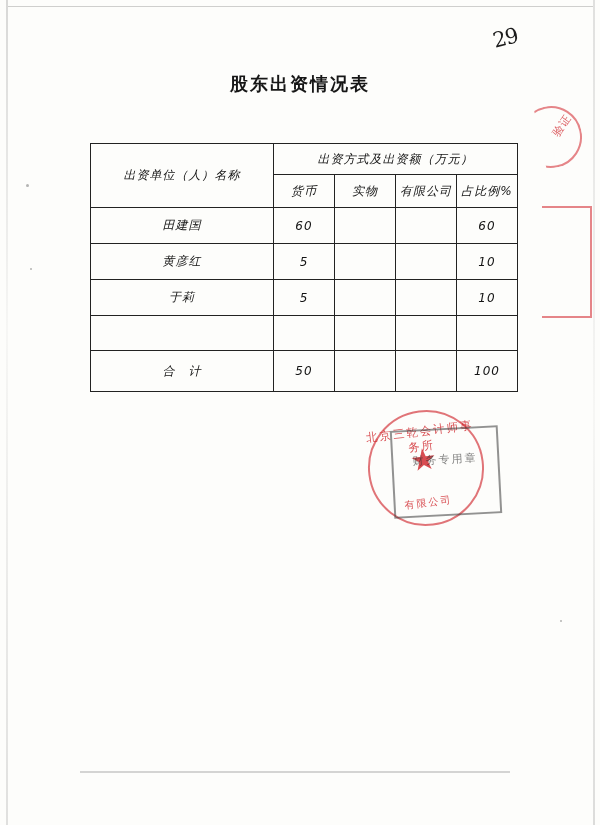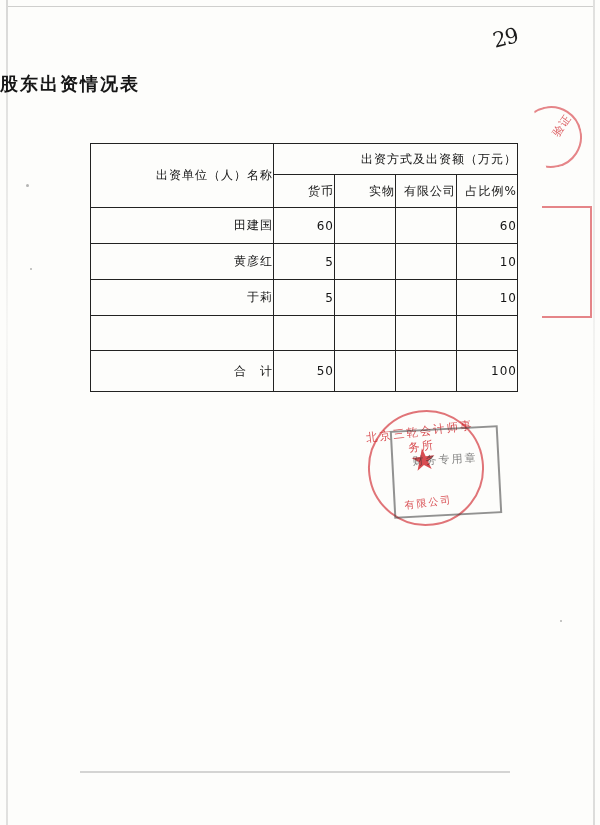--- a/index.html
+++ b/index.html
@@ -66,21 +66,21 @@
     transform: rotate(-14deg);
     letter-spacing: -1px;
   }
 
   
   .doc-title {
     position: absolute;
     top: 72px;
     left: 0;
     width: 600px;
-    text-align: left;
+    text-align: center;
     font-family: "DejaVu Sans", "Liberation Sans", sans-serif;
     font-weight: bold;
     font-size: 18px;
     letter-spacing: 2px;
     color: #161616;
   }
 
   
   .table-wrap {
     position: absolute;
@@ -91,24 +91,25 @@
   table.cap {
     border-collapse: collapse;
     width: 428px;
     table-layout: fixed;
   }
   table.cap td, table.cap th {
     border: 1px solid #222;
     font-weight: normal;
     font-size: 12px;
     color: #141414;
-    text-align: right;
+    text-align: center;
     vertical-align: middle;
     padding: 0;
     font-family: "DejaVu Sans", "Liberation Sans", sans-serif;
+    font-style: italic;
   }
   .h-name {
     width: 182px;
     height: 62px;
     letter-spacing: 1px;
     font-size: 12.5px;
   }
   .h-group {
     height: 30px;
     letter-spacing: 1px;

